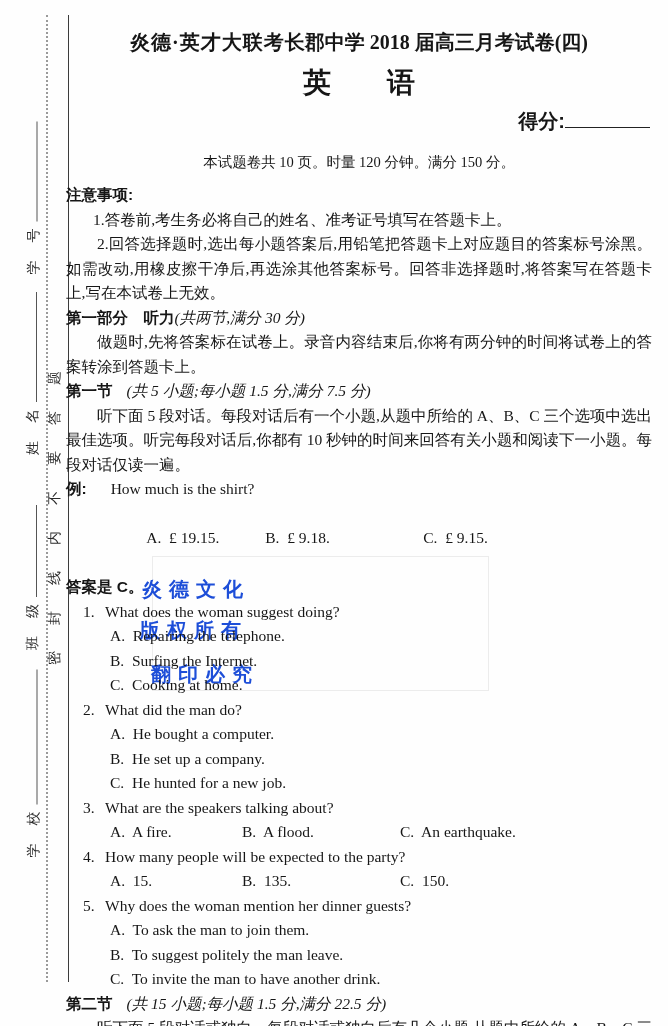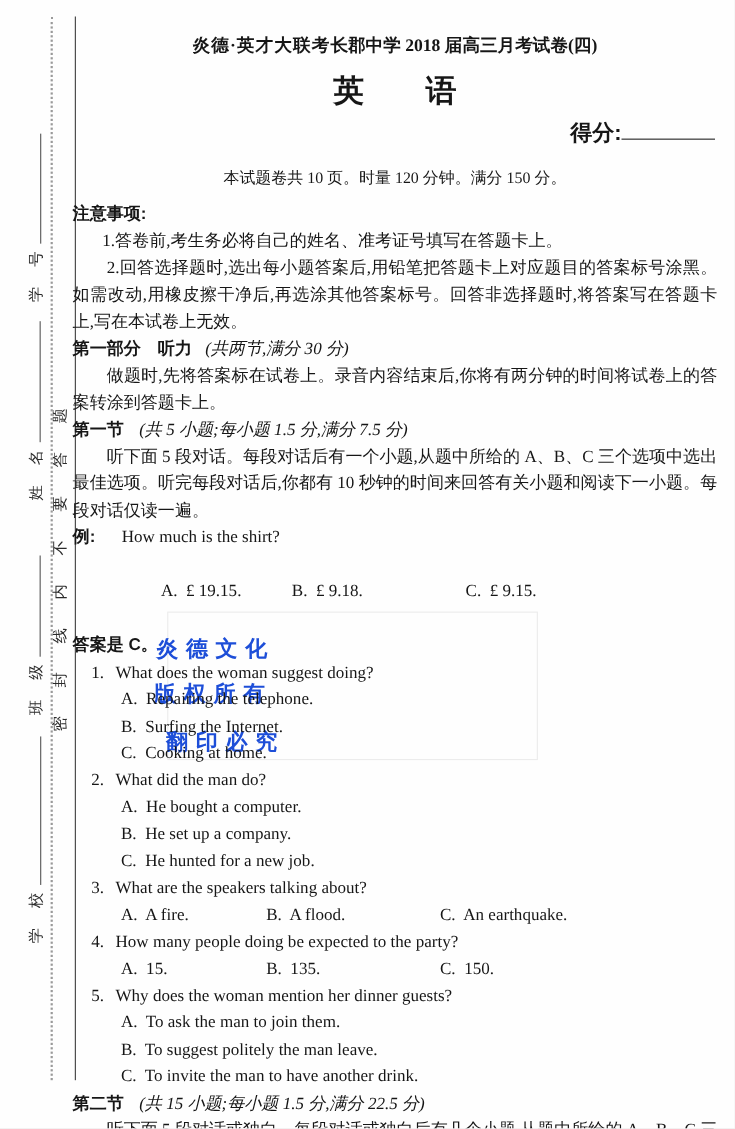--- a/index.html
+++ b/index.html
@@ -24,22 +24,22 @@
            margin-left:5px; }
   
   .wm-box { position:absolute; left:152px; top:556px; width:335px; height:133px;
             border:1px solid #ececec; }
   .wm { position:absolute; color:#1d4ed8; font-size:20px; font-weight:bold;
         letter-spacing:7px; font-family:"Liberation Sans","DejaVu Sans",sans-serif; }
   .wm1 { left:142px; top:576px; } .wm2 { left:140px; top:617px; } .wm3 { left:151px; top:661px; }
   
   .content { position:absolute; left:66px; top:0; width:586px; z-index:2; }
   .hei { font-family:"Liberation Sans","DejaVu Sans",sans-serif; font-weight:700; }
-  .kai { font-style:italic;margin-left:12px; }
-  .title { margin-top:26px; text-align:center; font-size:16px; line-height:32px;
+  .kai { font-style:italic; }
+  .title { margin-top:26px; text-align:center; font-size:20px; line-height:32px;
            font-weight:700; white-space:nowrap; }
   .title .callig { font-weight:900; letter-spacing:1px; }
   .subject { text-align:center; font-size:28px; line-height:36px; margin-top:7px; }
   .score-row { text-align:right; font-size:20px; line-height:28px; margin-top:6px;
                padding-right:2px; }
   .score-line { display:inline-block; width:85px; height:17px;
                 border-bottom:1.5px solid #222; }
   .paper-info { text-align:center; font-size:14.5px; line-height:22px; margin-top:16px; }
   .ln { line-height:24.5px; }
   .notes-head { margin-top:10px; font-size:15.5px; }
@@ -139,21 +139,21 @@
             <div class="opt opt-2">C.  He hunted for a new job.</div>
           </div>
   </div>
 
   <div class="question">
     <div class="ln qhead"><span class="qnum">3.</span><span class="qtext">What are the speakers talking about?</span></div>
     <div class="opts row"><span class="opt opt-0">A.  A fire.</span><span class="opt opt-1">B.  A flood.</span><span class="opt opt-2">C.  An earthquake.</span></div>
   </div>
 
   <div class="question">
-    <div class="ln qhead"><span class="qnum">4.</span><span class="qtext">How many people doing be expected to the party?</span></div>
+    <div class="ln qhead"><span class="qnum">4.</span><span class="qtext">How many people will be expected to the party?</span></div>
     <div class="opts row"><span class="opt opt-0">A.  15.</span><span class="opt opt-1">B.  135.</span><span class="opt opt-2">C.  150.</span></div>
   </div>
 
   <div class="question">
     <div class="ln qhead"><span class="qnum">5.</span><span class="qtext">Why does the woman mention her dinner guests?</span></div>
     <div class="opts stacked">
             <div class="opt opt-0">A.  To ask the man to join them.</div>
             <div class="opt opt-1">B.  To suggest politely the man leave.</div>
             <div class="opt opt-2">C.  To invite the man to have another drink.</div>
           </div>

